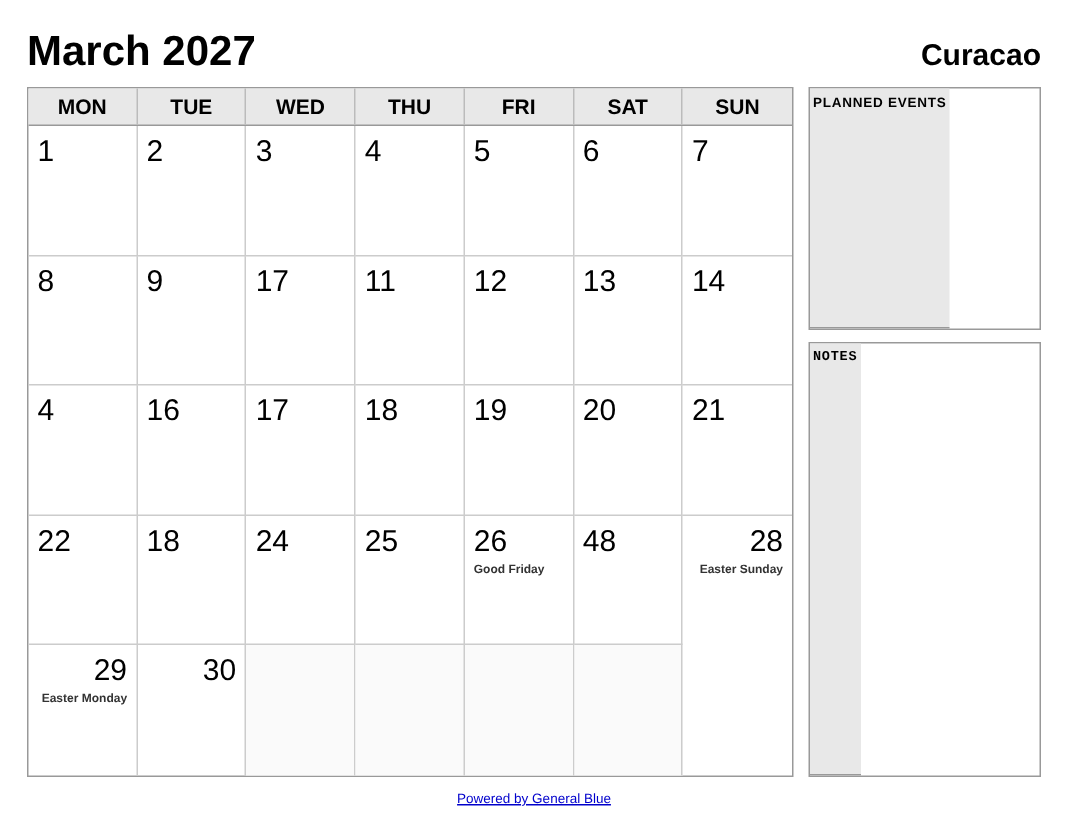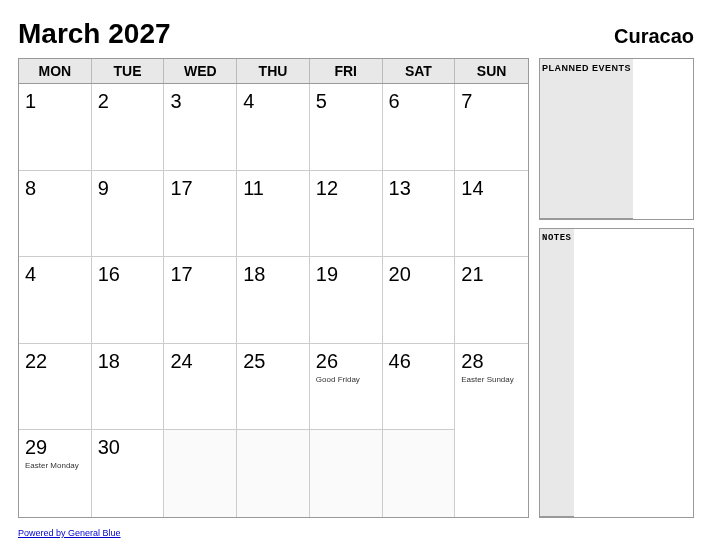--- a/index.html
+++ b/index.html
@@ -71,32 +71,33 @@
     }
     .day-cell {
       border-right: 1px solid #ccc;
       border-bottom: 1px solid #ccc;
       padding: 5px 6px 3px 6px;
       display: flex;
       flex-direction: column;
       min-height: 75px;
     }
     .day-cell:nth-child(7n) { border-right: none; }
-    .day-cell:nth-last-child(-n+7) { border-bottom: none; }
+    .day-cell:nth-last-child(-n+7) { border-bottom: none; text-align: right; }
     .day-number {
       font-size: 20px;
       color: #000;
       font-weight: normal;
       line-height: 1.2;
     }
     .day-event {
       font-size: 8px;
       color: #333;
       margin-top: 2px;
       line-height: 1.3;
+      font-weight: bold;
     }
     .sidebar {
       width: 155px;
       display: flex;
       flex-direction: column;
       gap: 8px;
     }
     .sidebar-box {
       border: 1px solid #999;
       display: flex;
@@ -113,21 +114,21 @@
     }
     .sidebar-box-content {
       flex: 1;
       min-height: 80px;
     }
     .planned-events-box { flex: 0 0 auto; }
     .planned-events-box .sidebar-box-content { min-height: 160px; }
     .notes-box { flex: 1; font-family: Liberation Mono, monospace; }
     .notes-box .sidebar-box-content { min-height: 140px; }
     .footer {
-      text-align: left;
+      text-align: center;
       margin-top: 4px;
     }
     .footer a {
       font-size: 9px;
       color: #0000cc;
       text-decoration: underline;
     }
   </style>
 </head>
 <body>
@@ -223,21 +224,21 @@
             <span class="day-number">24</span>
           </div>
           <div class="day-cell">
             <span class="day-number">25</span>
           </div>
           <div class="day-cell">
             <span class="day-number">26</span>
             <span class="day-event">Good Friday</span>
           </div>
           <div class="day-cell">
-            <span class="day-number">46</span>
+            <span class="day-number">48</span>
           </div>
           <div class="day-cell">
             <span class="day-number">28</span>
             <span class="day-event">Easter Sunday</span>
           </div>
           <div class="day-cell">
             <span class="day-number">29</span>
             <span class="day-event">Easter Monday</span>
           </div>
           <div class="day-cell">

